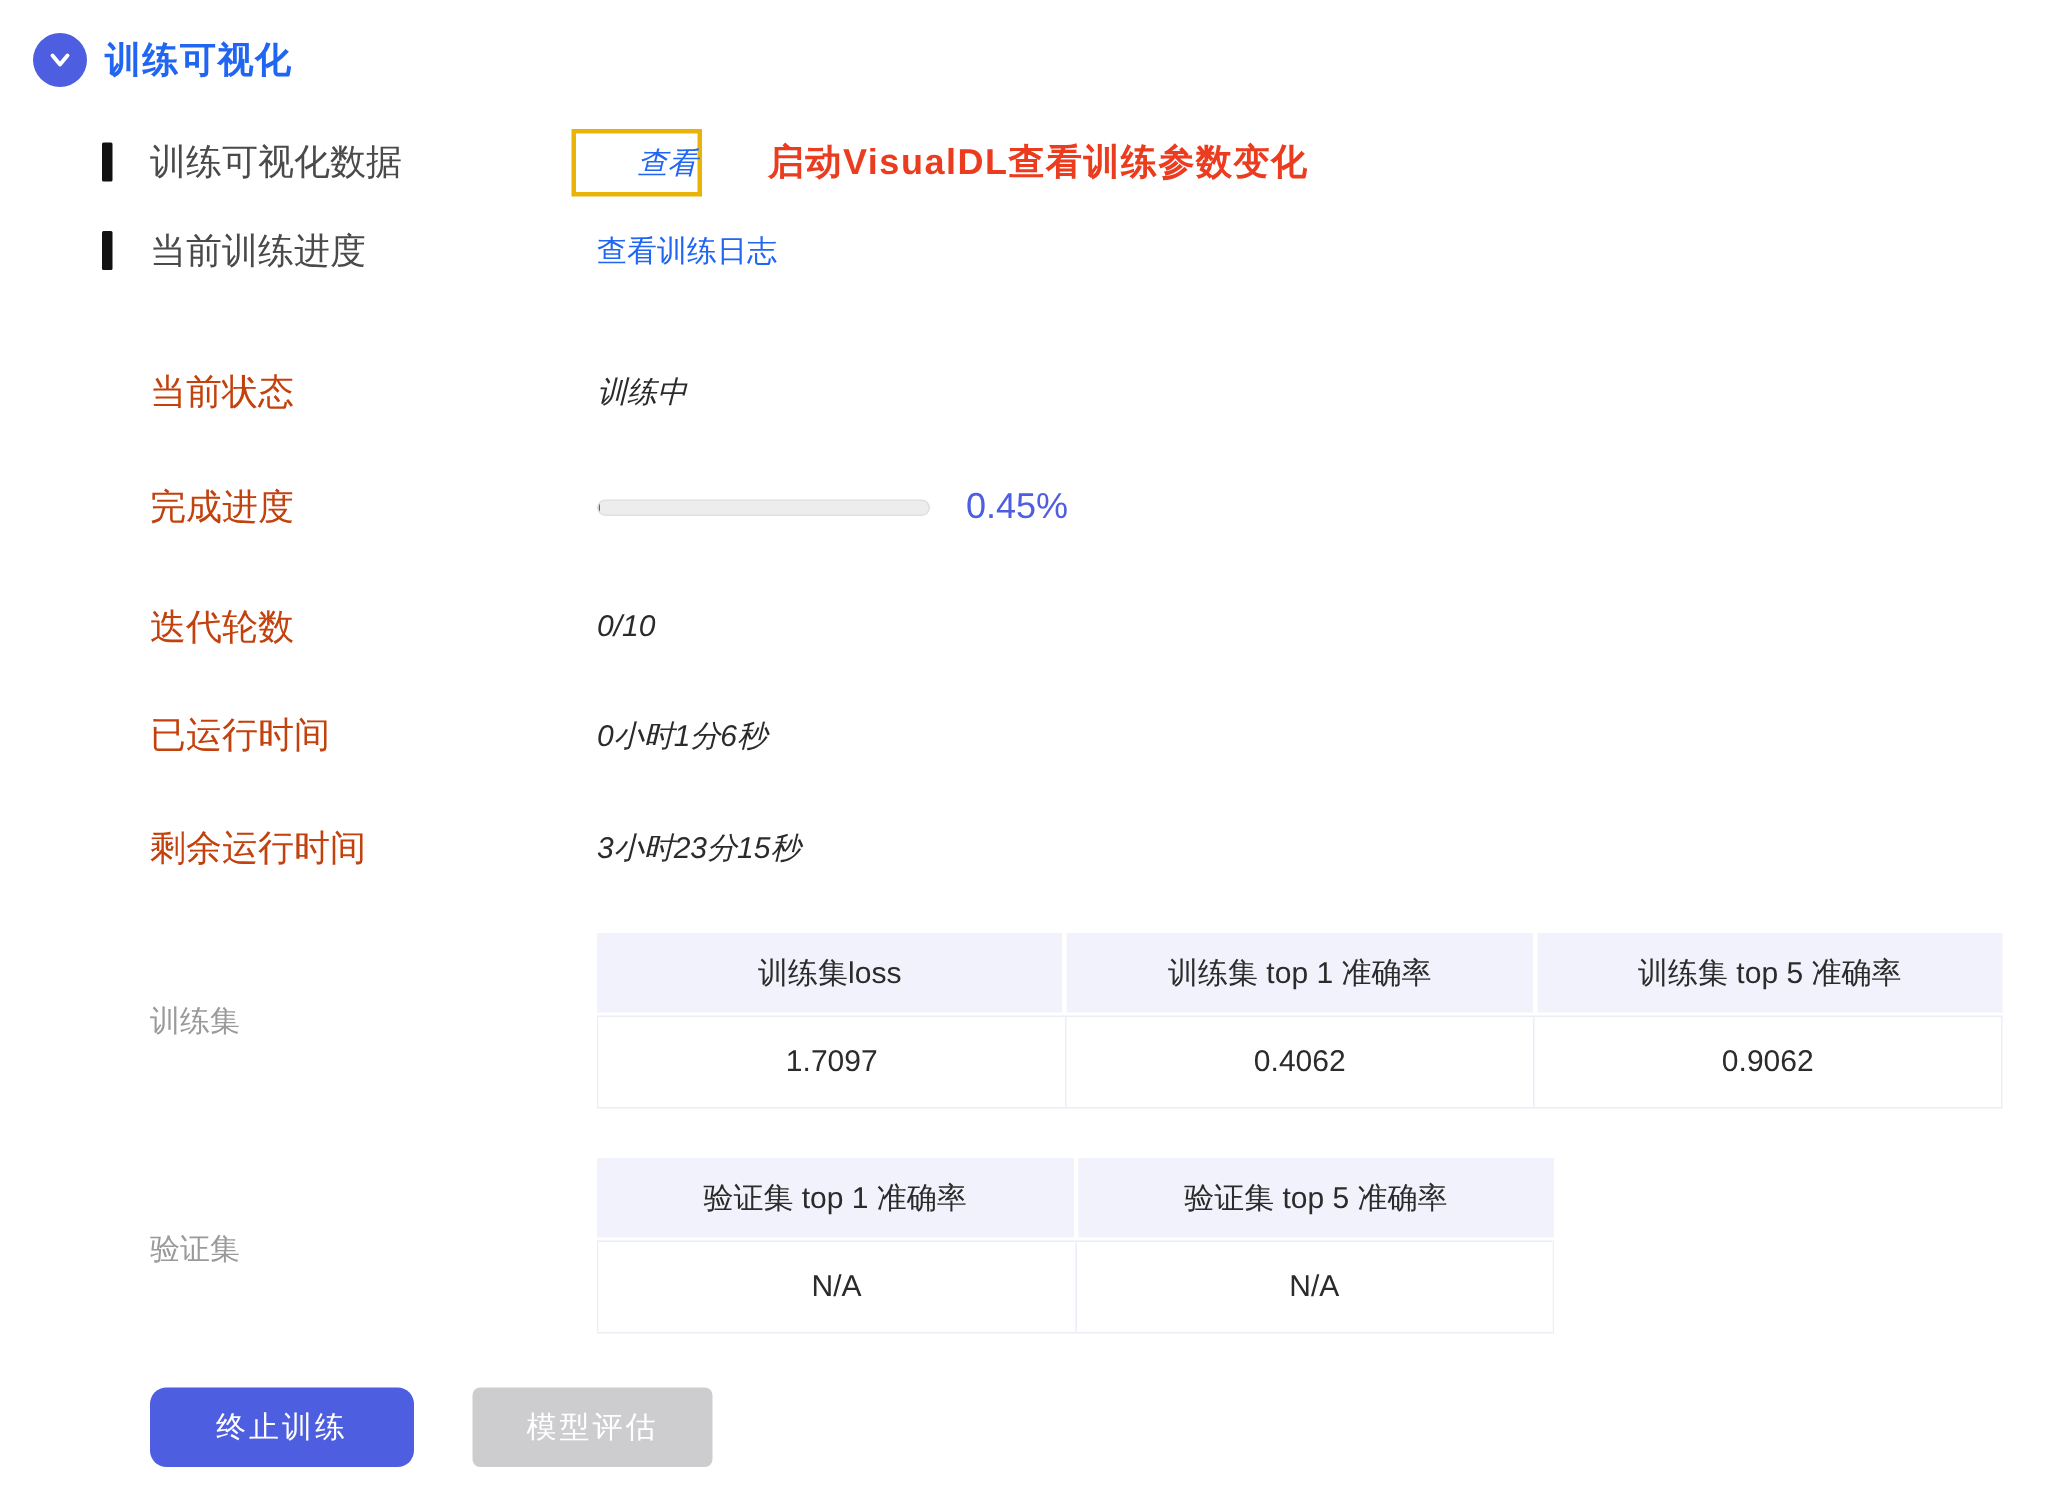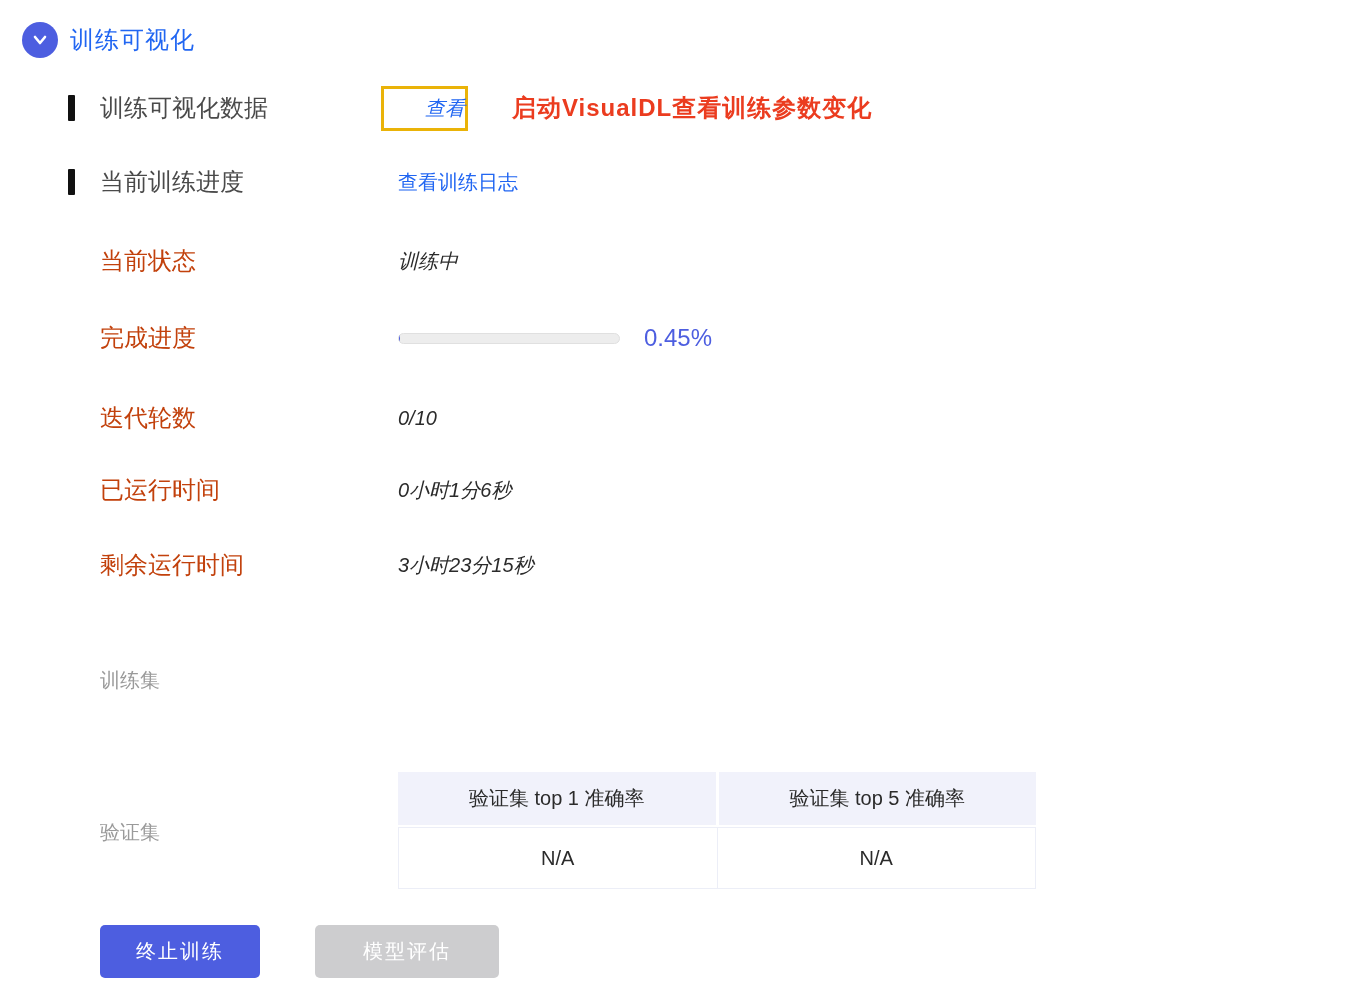--- a/index.html
+++ b/index.html
@@ -15,21 +15,21 @@
   
   .section-header { position:absolute; top:22px; left:22px; display:flex; align-items:center; }
   .collapse-circle {
     width:36px; height:36px; border-radius:50%;
     background:#4D5EE0;
     display:flex; align-items:center; justify-content:center;
     cursor:pointer;
   }
   .section-title {
     margin-left:12px;
-    font-size:24px; font-weight:normal; color:#2166F2;
+    font-size:24px; font-weight:bold; color:#2166F2;
     letter-spacing:1px;
   }
 
   
   .row {
     position:absolute; left:0; right:0; height:46px;
     display:flex; align-items:center;
     padding-left:100px;
   }
   .marker {
@@ -97,22 +97,22 @@
   .table-label span { font-size:20px; color:#9a9a9a; }
 
   
   .btn {
     position:absolute; top:925px; height:53px;
     border:none; border-radius:5px;
     font-family:inherit; font-size:20px; color:#fff;
     letter-spacing:2px;
     display:flex; align-items:center; justify-content:center;
   }
-  .btn-primary { left:100px; width:160px; background:#4D5EE0; cursor:pointer; }
-  .btn-disabled { left:315px; width:184px; background:#cdcdcf; cursor:not-allowed; }
+  .btn-primary { left:100px; width:176px; background:#4D5EE0; cursor:pointer;border-radius:11px; }
+  .btn-disabled { left:315px; width:160px; background:#cdcdcf; cursor:not-allowed; }
 </style>
 </head>
 <body>
 
 <div class="page">
 
   <div class="section-header">
     <div class="collapse-circle">
       <span style="display:flex">
         <svg width="20" height="20" viewBox="0 0 20 20">
@@ -125,21 +125,21 @@
 
   <div class="row" style="top:85px">
     <span class="marker"></span>
     <span class="label dark">训练可视化数据</span>
     <div class="red-box">
       <a class="link">查看</a>
     </div>
     <span class="annotation">启动VisualDL查看训练参数变化</span>
   </div>
 
-  <div class="row" style="top:159px">
+  <div class="row" style="top:144px">
     <span class="marker"></span>
     <span class="label dark">当前训练进度</span>
     <a class="link">查看训练日志</a>
   </div>
 
   <div class="row" style="top:238px">
     <span class="label gray">当前状态</span>
     <span class="value">训练中</span>
   </div>
 
@@ -162,20 +162,32 @@
   </div>
 
   <div class="row" style="top:542px">
     <span class="label gray">剩余运行时间</span>
     <span class="value">3小时23分15秒</span>
   </div>
 
   <div class="table-label" style="top:657px">
     <span>训练集</span>
   </div>
+  <div class="metric-table" style="top:622px; left:398px; width:937px;">
+    <div class="thead-row">
+      <div class="th-cell">训练集loss</div>
+      <div class="th-cell">训练集 top 1 准确率</div>
+      <div class="th-cell">训练集 top 5 准确率</div>
+    </div>
+    <div class="tbody-row">
+      <div class="td-cell">1.7097</div>
+      <div class="td-cell">0.4062</div>
+      <div class="td-cell">0.9062</div>
+    </div>
+  </div>
 
   <div class="table-label" style="top:809px">
     <span>验证集</span>
   </div>
   <div class="metric-table" style="top:772px; left:398px; width:638px;">
     <div class="thead-row">
       <div class="th-cell">验证集 top 1 准确率</div>
       <div class="th-cell">验证集 top 5 准确率</div>
     </div>
     <div class="tbody-row">

